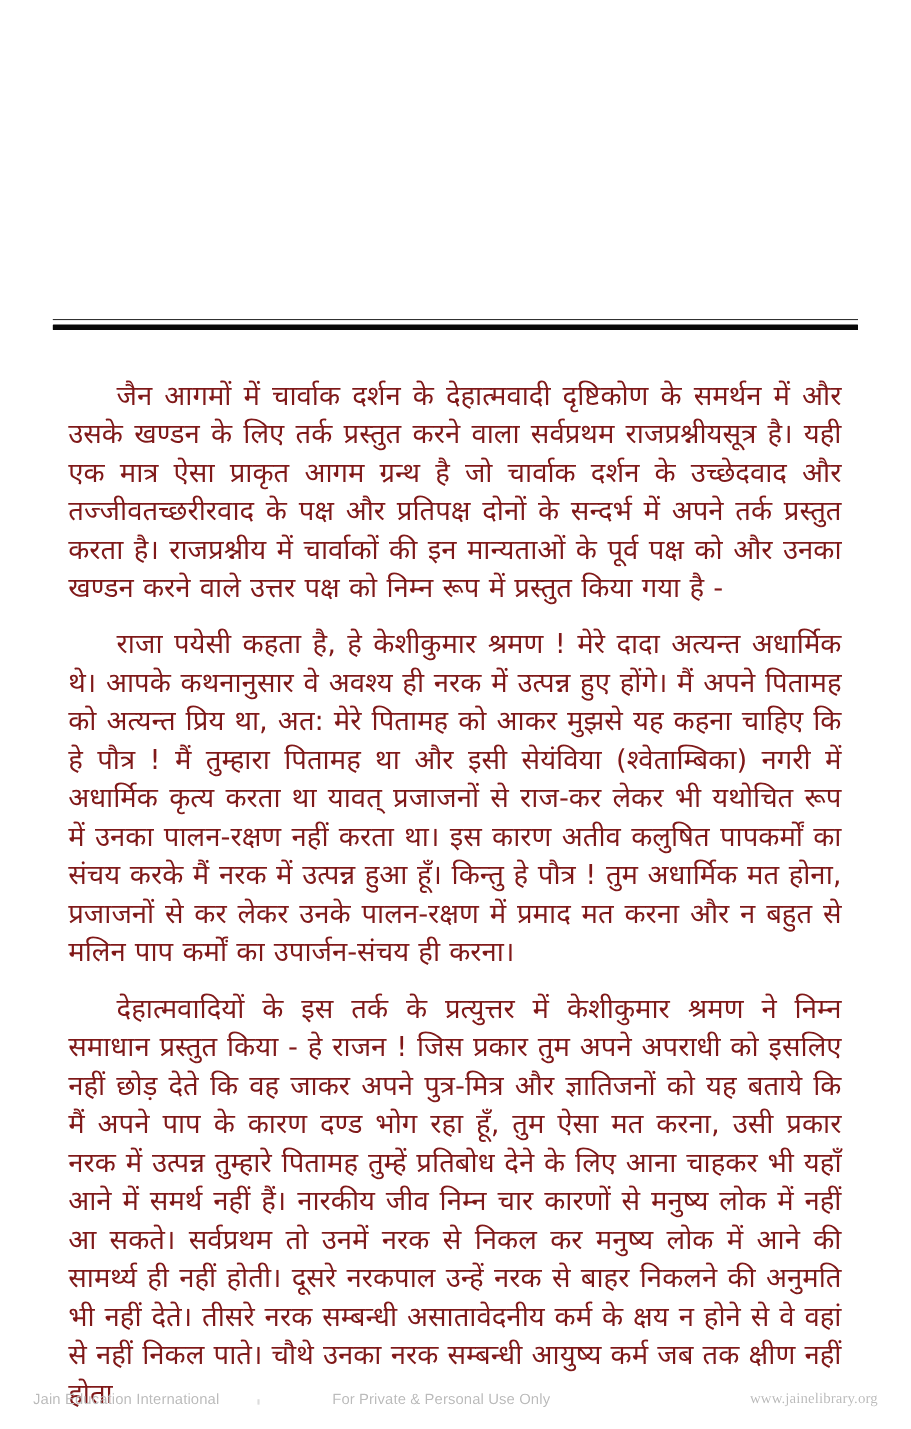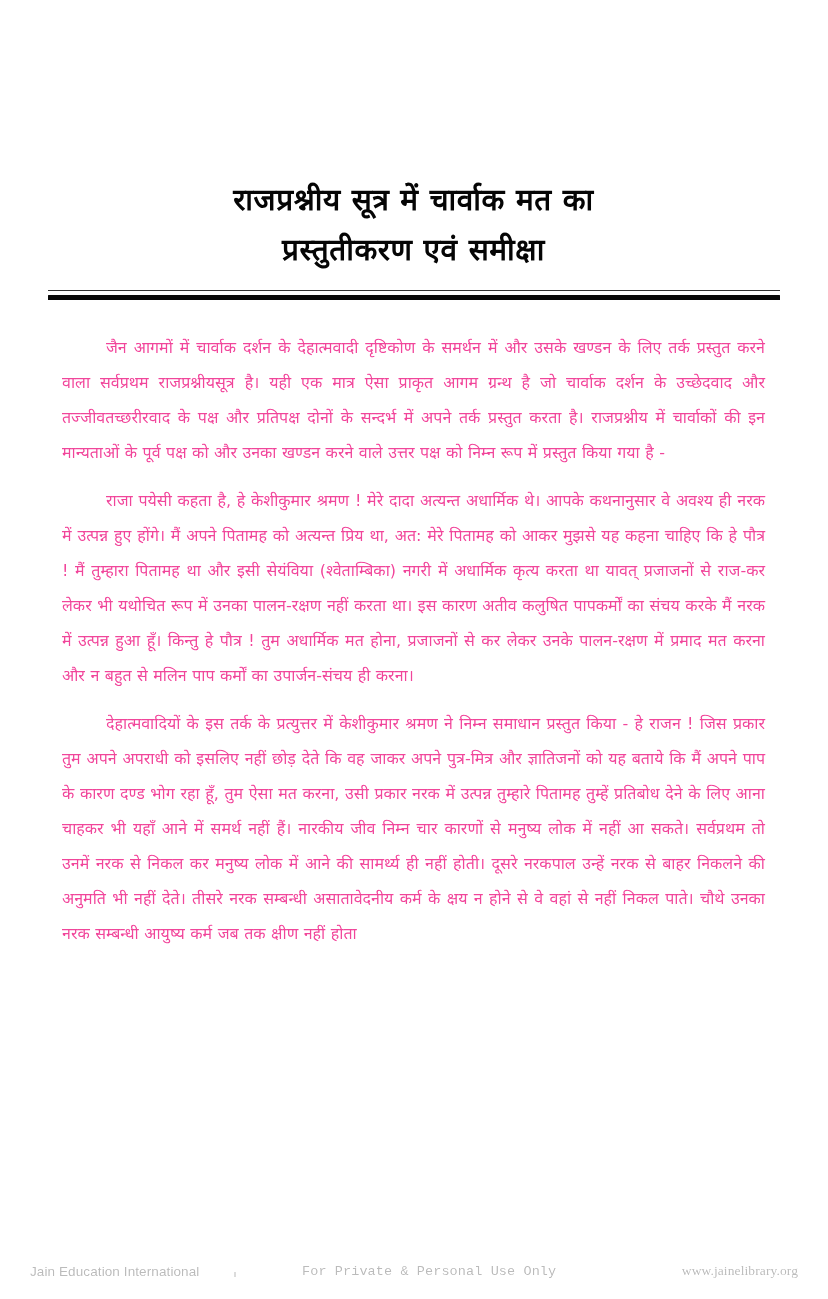--- a/index.html
+++ b/index.html
@@ -65,26 +65,26 @@
 
   
   .body-col {
     position: absolute;
     left: 62px;
     top: 326px;
     width: 703px;
   }
   .para {
     font-family: "DejaVu Sans", "Liberation Sans", sans-serif;
-    font-size: 16px;
+    font-size: 25px;
     line-height: 35px;
-    color: #ec4899;
+    color: #7f1d1d;
     text-align: justify;
     text-justify: inter-word;
-    margin: 4px 0 13px 0;
+    margin: 16px 0 13px 0;
     word-spacing: 0.4px;
     -webkit-font-smoothing: none;
   }
   .para.indent {
     text-indent: 44px;
   }
   .para:last-child {
     margin-bottom: 0;
   }
 
@@ -102,21 +102,20 @@
     color: #b9b9b9;
     letter-spacing: 0.1px;
   }
   .footer-left {
     position: absolute;
     left: 30px;
   }
   .footer-center {
     position: absolute;
     left: 302px;
-    font-family: Liberation Mono, monospace;
   }
   .footer-right {
     position: absolute;
     right: 30px;
     font-family: Liberation Serif, serif;
   }
 
   
   .speck {
     position: absolute;
@@ -125,24 +124,20 @@
     width: 2px;
     height: 5px;
     background: #d8d8d8;
   }
 </style>
 </head>
 <body>
 
 <div class="page">
 
-  <div class="title-block">
-    <div class="title-line l1">राजप्रश्नीय सूत्र में चार्वाक मत का</div>
-    <div class="title-line l2">प्रस्तुतीकरण एवं समीक्षा</div>
-  </div>
 
   <div class="rule-wrap">
     <div class="rule-thin"></div>
     <div class="rule-thick"></div>
   </div>
 
   <div class="body-col">
     <p class="para indent">जैन आगमों में चार्वाक दर्शन के देहात्मवादी दृष्टिकोण के समर्थन में और उसके खण्डन के लिए तर्क प्रस्तुत करने वाला सर्वप्रथम राजप्रश्नीयसूत्र है। यही एक मात्र ऐसा प्राकृत आगम ग्रन्थ है जो चार्वाक दर्शन के उच्छेदवाद और तज्जीवतच्छरीरवाद के पक्ष और प्रतिपक्ष दोनों के सन्दर्भ में अपने तर्क प्रस्तुत करता है। राजप्रश्नीय में चार्वाकों की इन मान्यताओं के पूर्व पक्ष को और उनका खण्डन करने वाले उत्तर पक्ष को निम्न रूप में प्रस्तुत किया गया है -</p>
     <p class="para indent">राजा पयेसी कहता है, हे केशीकुमार श्रमण ! मेरे दादा अत्यन्त अधार्मिक थे। आपके कथनानुसार वे अवश्य ही नरक में उत्पन्न हुए होंगे। मैं अपने पितामह को अत्यन्त प्रिय था, अत: मेरे पितामह को आकर मुझसे यह कहना चाहिए कि हे पौत्र ! मैं तुम्हारा पितामह था और इसी सेयंविया (श्वेताम्बिका) नगरी में अधार्मिक कृत्य करता था यावत् प्रजाजनों से राज-कर लेकर भी यथोचित रूप में उनका पालन-रक्षण नहीं करता था। इस कारण अतीव कलुषित पापकर्मों का संचय करके मैं नरक में उत्पन्न हुआ हूँ। किन्तु हे पौत्र ! तुम अधार्मिक मत होना, प्रजाजनों से कर लेकर उनके पालन-रक्षण में प्रमाद मत करना और न बहुत से मलिन पाप कर्मों का उपार्जन-संचय ही करना।</p>
     <p class="para indent">देहात्मवादियों के इस तर्क के प्रत्युत्तर में केशीकुमार श्रमण ने निम्न समाधान प्रस्तुत किया - हे राजन ! जिस प्रकार तुम अपने अपराधी को इसलिए नहीं छोड़ देते कि वह जाकर अपने पुत्र-मित्र और ज्ञातिजनों को यह बताये कि मैं अपने पाप के कारण दण्ड भोग रहा हूँ, तुम ऐसा मत करना, उसी प्रकार नरक में उत्पन्न तुम्हारे पितामह तुम्हें प्रतिबोध देने के लिए आना चाहकर भी यहाँ आने में समर्थ नहीं हैं। नारकीय जीव निम्न चार कारणों से मनुष्य लोक में नहीं आ सकते। सर्वप्रथम तो उनमें नरक से निकल कर मनुष्य लोक में आने की सामर्थ्य ही नहीं होती। दूसरे नरकपाल उन्हें नरक से बाहर निकलने की अनुमति भी नहीं देते। तीसरे नरक सम्बन्धी असातावेदनीय कर्म के क्षय न होने से वे वहां से नहीं निकल पाते। चौथे उनका नरक सम्बन्धी आयुष्य कर्म जब तक क्षीण नहीं होता</p>

